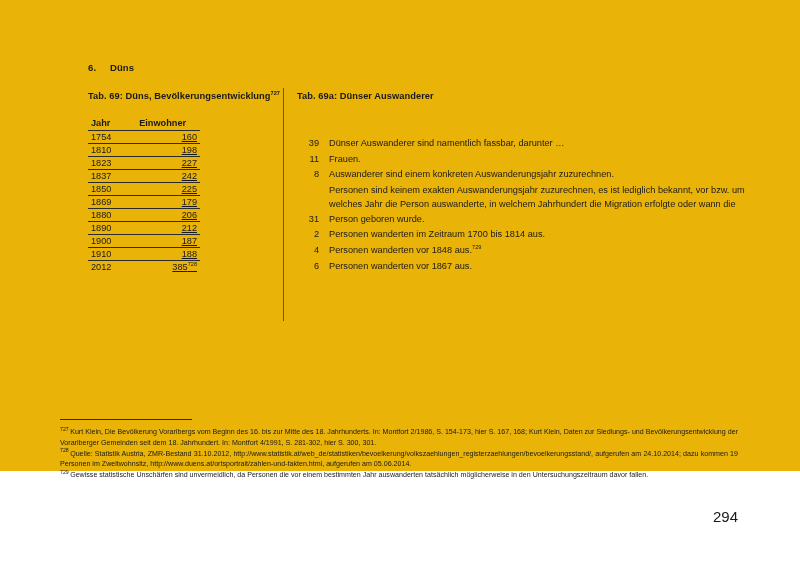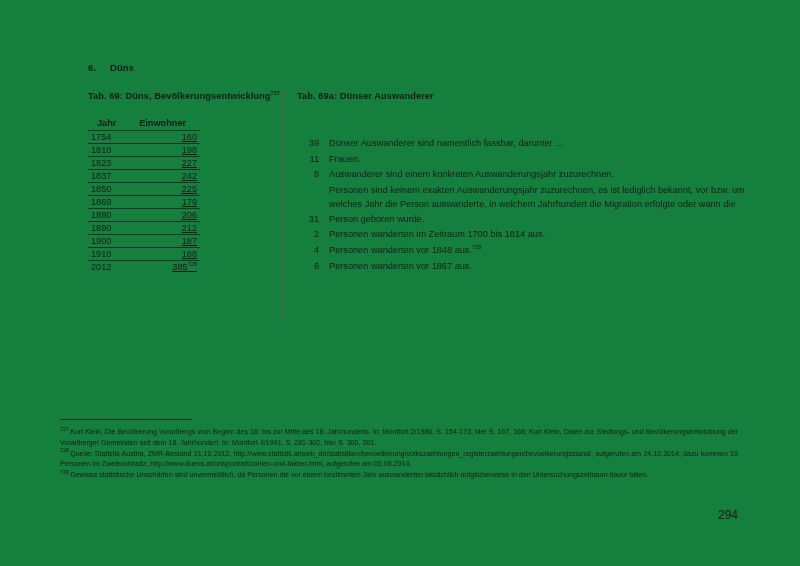--- a/index.html
+++ b/index.html
@@ -12,22 +12,22 @@
     height: 566px;
     font-family: "Liberation Sans", sans-serif;
     color: #1a1a1a;
     position: relative;
     overflow: hidden;
   }
   .page {
     position: absolute;
     left: 0; top: 0;
     width: 800px;
-    height: 566px;
-    background: #15803d;
+    height: 471px;
+    background: #eab308;
   }
 
   
   .section-heading {
     position: absolute;
     left: 88px;
     top: 62px;
     font-size: 9.5px;
     font-weight: bold;
     letter-spacing: 0.1px;
@@ -75,21 +75,21 @@
     width: 112px;
     border-collapse: collapse;
     font-size: 9.2px;
   }
   .pop-table th {
     font-weight: bold;
     font-size: 9.2px;
     padding: 1px 3px 2px 3px;
     border-bottom: 1.2px solid #2b2b2b;
   }
-  .pop-table th.c-year { text-align: center; margin-top: 28px; }
+  .pop-table th.c-year { text-align: left; margin-top: 28px; }
   .pop-table th.c-pop  { text-align: center; }
   .pop-table td {
     padding: 1px 3px 1px 3px;
     border-bottom: 1px solid #2b2b2b;
     font-size: 9.2px;
   }
   .pop-table td.c-year { text-align: left; }
   .pop-table td.c-pop  { text-align: right; text-decoration: underline; }
   .pop-table tr.last-row td { border-bottom: none; }
 
@@ -145,21 +145,21 @@
     margin-right: 1.5px;
   }
 
   
   .page-number {
     position: absolute;
     left: 0;
     top: 508px;
     width: 738px;
     text-align: right;
-    font-size: 12px;
+    font-size: 15px;
   }
 </style>
 </head>
 <body>
 
 <div class="page">
 
   <div class="section-heading">
     <span class="num">6.</span><span>Düns</span>
   </div>

